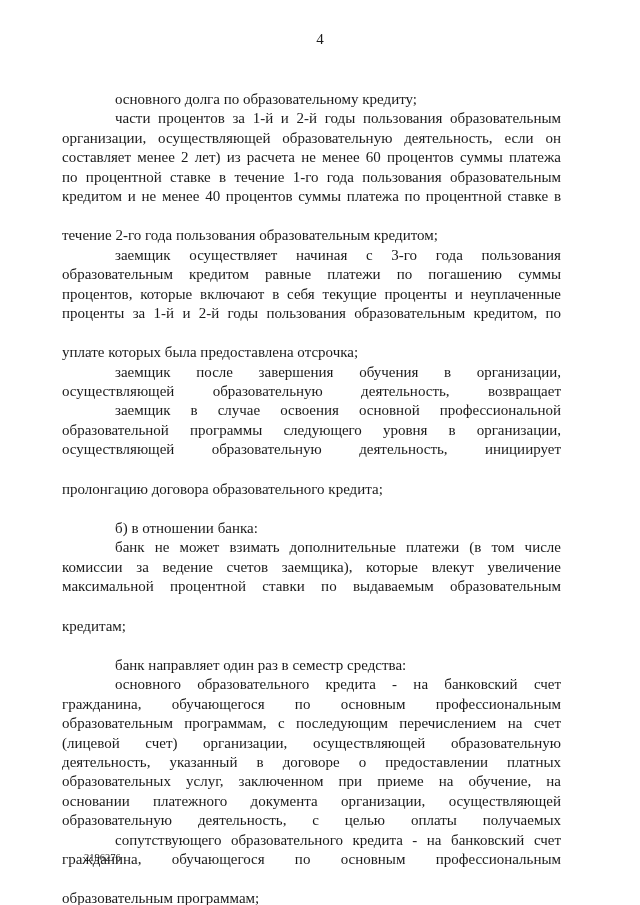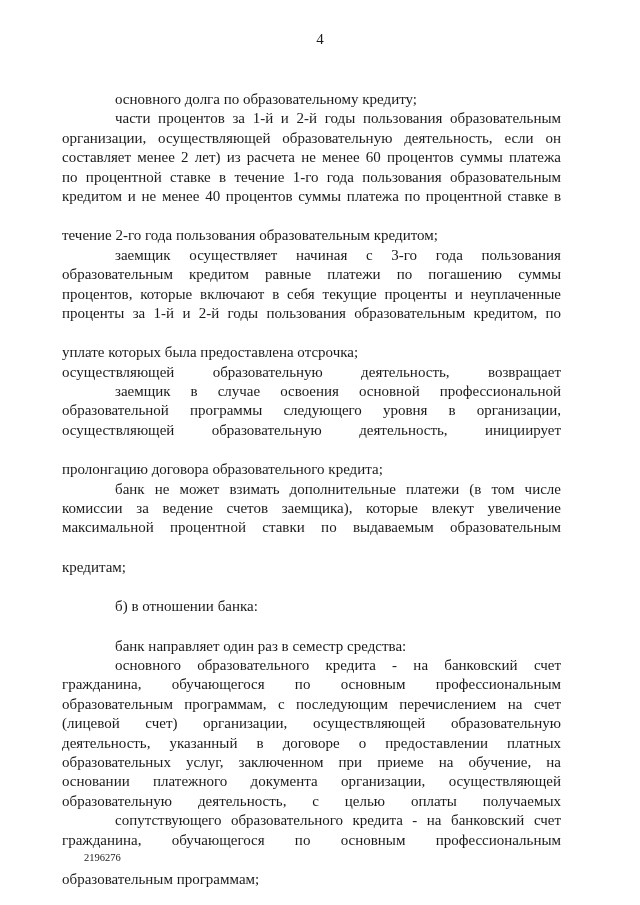--- a/index.html
+++ b/index.html
@@ -82,36 +82,37 @@
         <div class="line last">течение 2-го года пользования образовательным кредитом;</div>
       </div>
       <div class="paragraph">
         <div class="line first">заемщик осуществляет начиная с 3-го года пользования</div>
         <div class="line">образовательным кредитом равные платежи по погашению суммы</div>
         <div class="line">процентов, которые включают в себя текущие проценты и неуплаченные</div>
         <div class="line">проценты за 1-й и 2-й годы пользования образовательным кредитом, по</div>
         <div class="line last">уплате которых была предоставлена отсрочка;</div>
       </div>
       <div class="paragraph">
+        <div class="line first">заемщик после завершения обучения в организации,</div>
         <div class="line">осуществляющей образовательную деятельность, возвращает</div>
       </div>
       <div class="paragraph">
         <div class="line first">заемщик в случае освоения основной профессиональной</div>
         <div class="line">образовательной программы следующего уровня в организации,</div>
         <div class="line">осуществляющей образовательную деятельность, инициирует</div>
         <div class="line last">пролонгацию договора образовательного кредита;</div>
       </div>
       <div class="paragraph">
+        <div class="line first last">б) в отношении банка:</div>
+      </div>
+      <div class="paragraph">
         <div class="line first">банк не может взимать дополнительные платежи (в том числе</div>
         <div class="line">комиссии за ведение счетов заемщика), которые влекут увеличение</div>
         <div class="line">максимальной процентной ставки по выдаваемым образовательным</div>
         <div class="line last">кредитам;</div>
-      </div>
-      <div class="paragraph">
-        <div class="line first last">б) в отношении банка:</div>
       </div>
       <div class="paragraph">
         <div class="line first last">банк направляет один раз в семестр средства:</div>
       </div>
       <div class="paragraph">
         <div class="line first">основного образовательного кредита - на банковский счет</div>
         <div class="line">гражданина, обучающегося по основным профессиональным</div>
         <div class="line">образовательным программам, с последующим перечислением на счет</div>
         <div class="line">(лицевой счет) организации, осуществляющей образовательную</div>
         <div class="line">деятельность, указанный в договоре о предоставлении платных</div>

